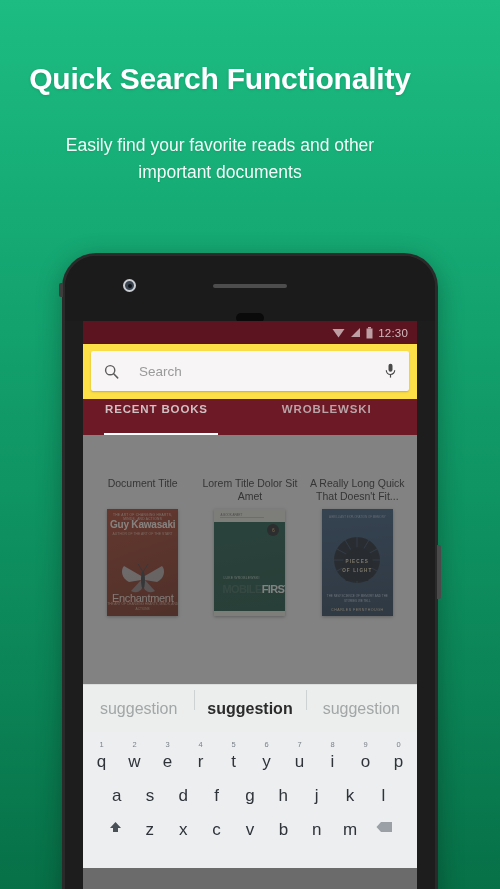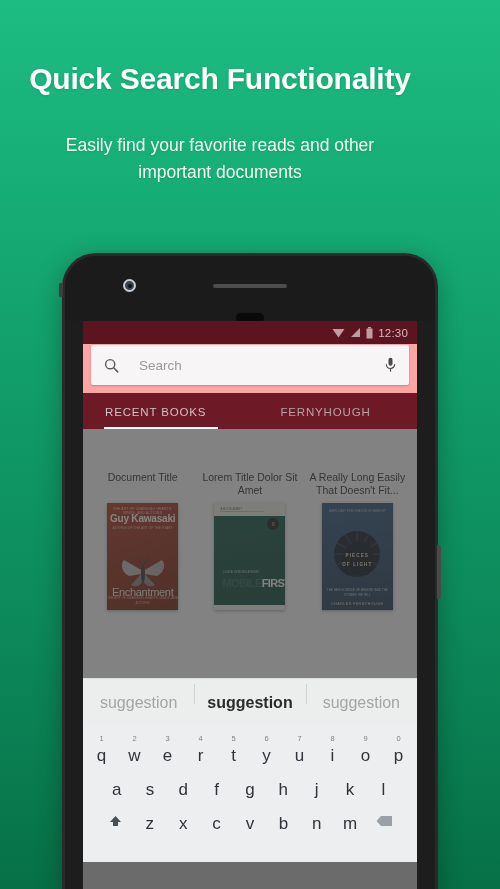--- a/index.html
+++ b/index.html
@@ -78,36 +78,36 @@
   
   .statusbar {
     height:23px; background:#5c1420;
     display:flex; align-items:center; justify-content:flex-end;
     padding-right:9px; gap:5px;
   }
   .sb-icon { opacity:.72; display:block; }
   .sb-time { color:#e2d3d6; font-size:11.5px; letter-spacing:.2px; opacity:.85; }
 
   
-  .appbar { background:#fca5a5; padding:1px 8px 8px 8px; }
+  .appbar { background:#fde047; padding:7px 8px 8px 8px; }
   .searchbar {
     height:40px; background:#f7f5f5; border-radius:2px;
     display:flex; align-items:center; padding:0 13px;
     box-shadow:0 1px 2px rgba(0,0,0,0.22);
   }
   .search-ph { flex:1; color:#9a9a9a; font-size:13.5px; margin-left:20px; }
 
   
   .tabs {
     background:#6d1a26; display:flex; align-items:flex-end;
     height:36px; position:relative; overflow:hidden;
   }
   .tab {
-    font-size:11.5px; letter-spacing:.85px; font-weight:normal;
-    padding:0 0 11px 0; white-space:nowrap;
+    font-size:11.5px; letter-spacing:.85px; font-weight:bold;
+    padding:0 0 20px 0; white-space:nowrap;
   }
   .tab.t1 { color:#cfc0c3; margin-left:22px; }
   .tab.t2 { color:#b9a3a7; margin-left:74px; }
   .tab.t3 { color:#a8898f; margin-left:62px; }
   .tab-ind {
     position:absolute; left:21px; bottom:0; width:114px; height:2.5px;
     background:#ffffff;
   }
 
   
@@ -240,21 +240,21 @@
         <svg width="11" height="16" viewBox="0 0 11 16">
           <rect x="3.5" y="0.8" width="4" height="8" rx="2" fill="#4a4a4a"></rect>
           <path d="M1.3 7.3 a4.2 4.2 0 0 0 8.4 0" fill="none" stroke="#4a4a4a" stroke-width="1.2"></path>
           <line x1="5.5" y1="11.6" x2="5.5" y2="14.6" stroke="#4a4a4a" stroke-width="1.2"></line>
         </svg>
       </div>
     </div>
 
     <div class="tabs">
       <div class="tab t1">RECENT BOOKS</div>
-      <div class="tab t2">FERNYHOUGH</div>
+      <div class="tab t2">WROBLEWSKI</div>
       <div class="tab t3">D</div>
       <div class="tab-ind"></div>
     </div>
 
     <div class="content">
       <div class="books">
 
         <div class="book">
           <div class="book-title">Document Title</div>
           <div class="cover cv1">
@@ -282,21 +282,21 @@
             <div class="hdr">A BOOK APART</div>
             <div class="hdr2"></div>
             <div class="band"></div>
             <div class="badge">6</div>
             <div class="auth">LUKE WROBLEWSKI</div>
             <div class="ttl"><span class="dim">MOBILE</span><span>FIRST</span></div>
           </div>
         </div>
 
         <div class="book">
-          <div class="book-title">A Really Long Easily That Doesn't Fit...</div>
+          <div class="book-title">A Really Long Quick That Doesn't Fit...</div>
           <div class="cover cv3">
             <div class="top">A BRILLIANT EXPLORATION OF MEMORY</div>
             <svg class="head" width="50" height="50" viewBox="0 0 50 50">
               <g>
                 <circle cx="25" cy="25" r="23" fill="#0d1620"></circle>
                 <g stroke="#2b4e72" stroke-width="0.7">
                   <line x1="25" y1="25" x2="25" y2="2"></line>
                     <line x1="25" y1="25" x2="37" y2="5"></line>
                   <line x1="25" y1="25" x2="45" y2="14"></line>
                     <line x1="25" y1="25" x2="48" y2="25"></line>

